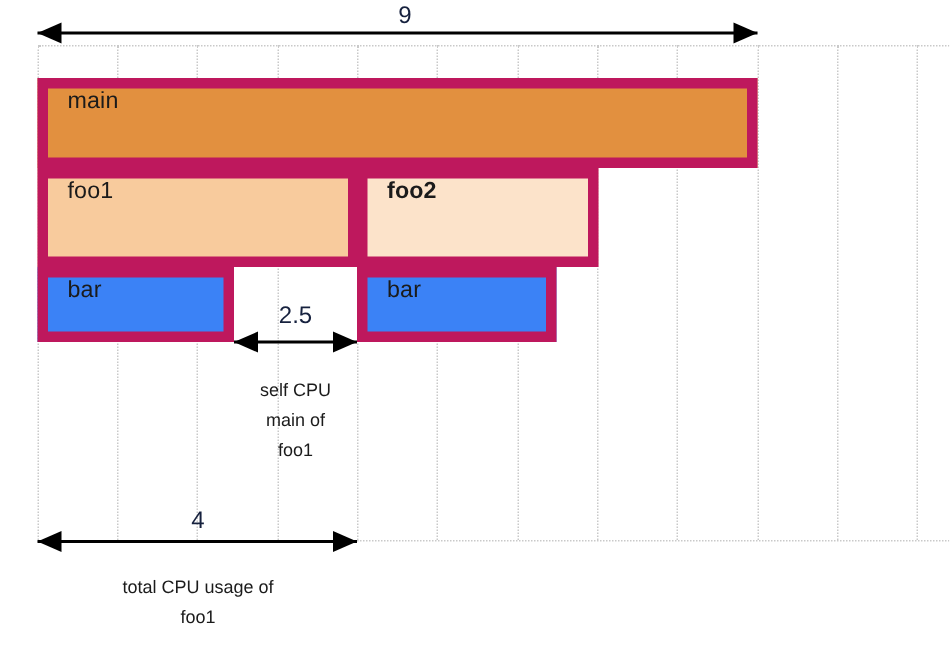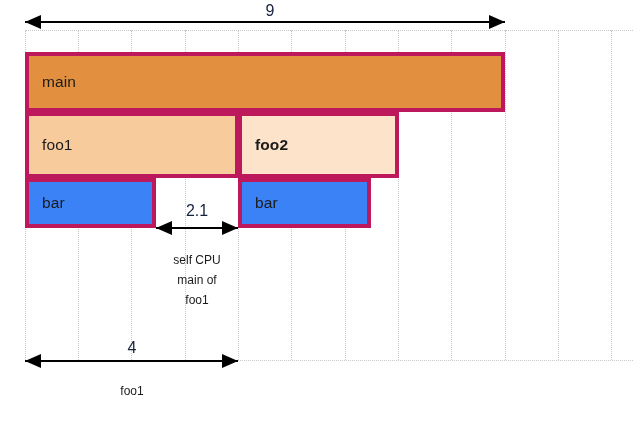--- a/index.html
+++ b/index.html
@@ -27,23 +27,22 @@
   .grid-line-h {
     position: absolute;
     height: 0;
     border-top: 1.5px dotted #c9c9c9;
   }
 
   
   .bar {
     position: absolute;
     box-sizing: border-box;
-    border: 4px solid #be185d;
+    border: 7px solid #be185d;
     display: flex;
-    align-items: center;
     overflow: hidden;
   }
   .bar .bar-label {
     font-size: 15.5px;
     color: #1b1b1b;
     padding-left: 13px;
     white-space: nowrap;
     letter-spacing: 0.1px;
   }
   .bar-main  { background: #e2903f; }
@@ -133,35 +132,36 @@
   </div>
 
   <div class="bar bar-bar" style="left:25px; top:178px; width:131px; height:50px;">
     <span class="bar-label">bar</span>
   </div>
 
   <div class="bar bar-bar" style="left:238px; top:178px; width:133px; height:50px;">
     <span class="bar-label">bar</span>
   </div>
 
-  <div class="measure-value" style="left:167px; top:202px; width:60px;">2.1</div>
+  <div class="measure-value" style="left:167px; top:202px; width:60px;">2.5</div>
   <div class="arrow-row" style="left:156px; top:228px; width:82px;">
     <div class="shaft"></div>
     <div class="arrow-head left"></div>
     <div class="arrow-head right"></div>
   </div>
   <div class="caption" style="left:137px; top:250px; width:120px;">
     <div>self CPU</div>
     <div>main of</div>
     <div>foo1</div>
   </div>
 
   <div class="measure-value" style="left:102px; top:339px; width:60px;">4</div>
   <div class="arrow-row" style="left:25px; top:361px; width:213px;">
     <div class="shaft"></div>
     <div class="arrow-head left"></div>
     <div class="arrow-head right"></div>
   </div>
   <div class="caption" style="left:22px; top:381px; width:220px;">
+    <div>total CPU usage of</div>
     <div>foo1</div>
   </div>
 
 </div>
 
 </body></html>

